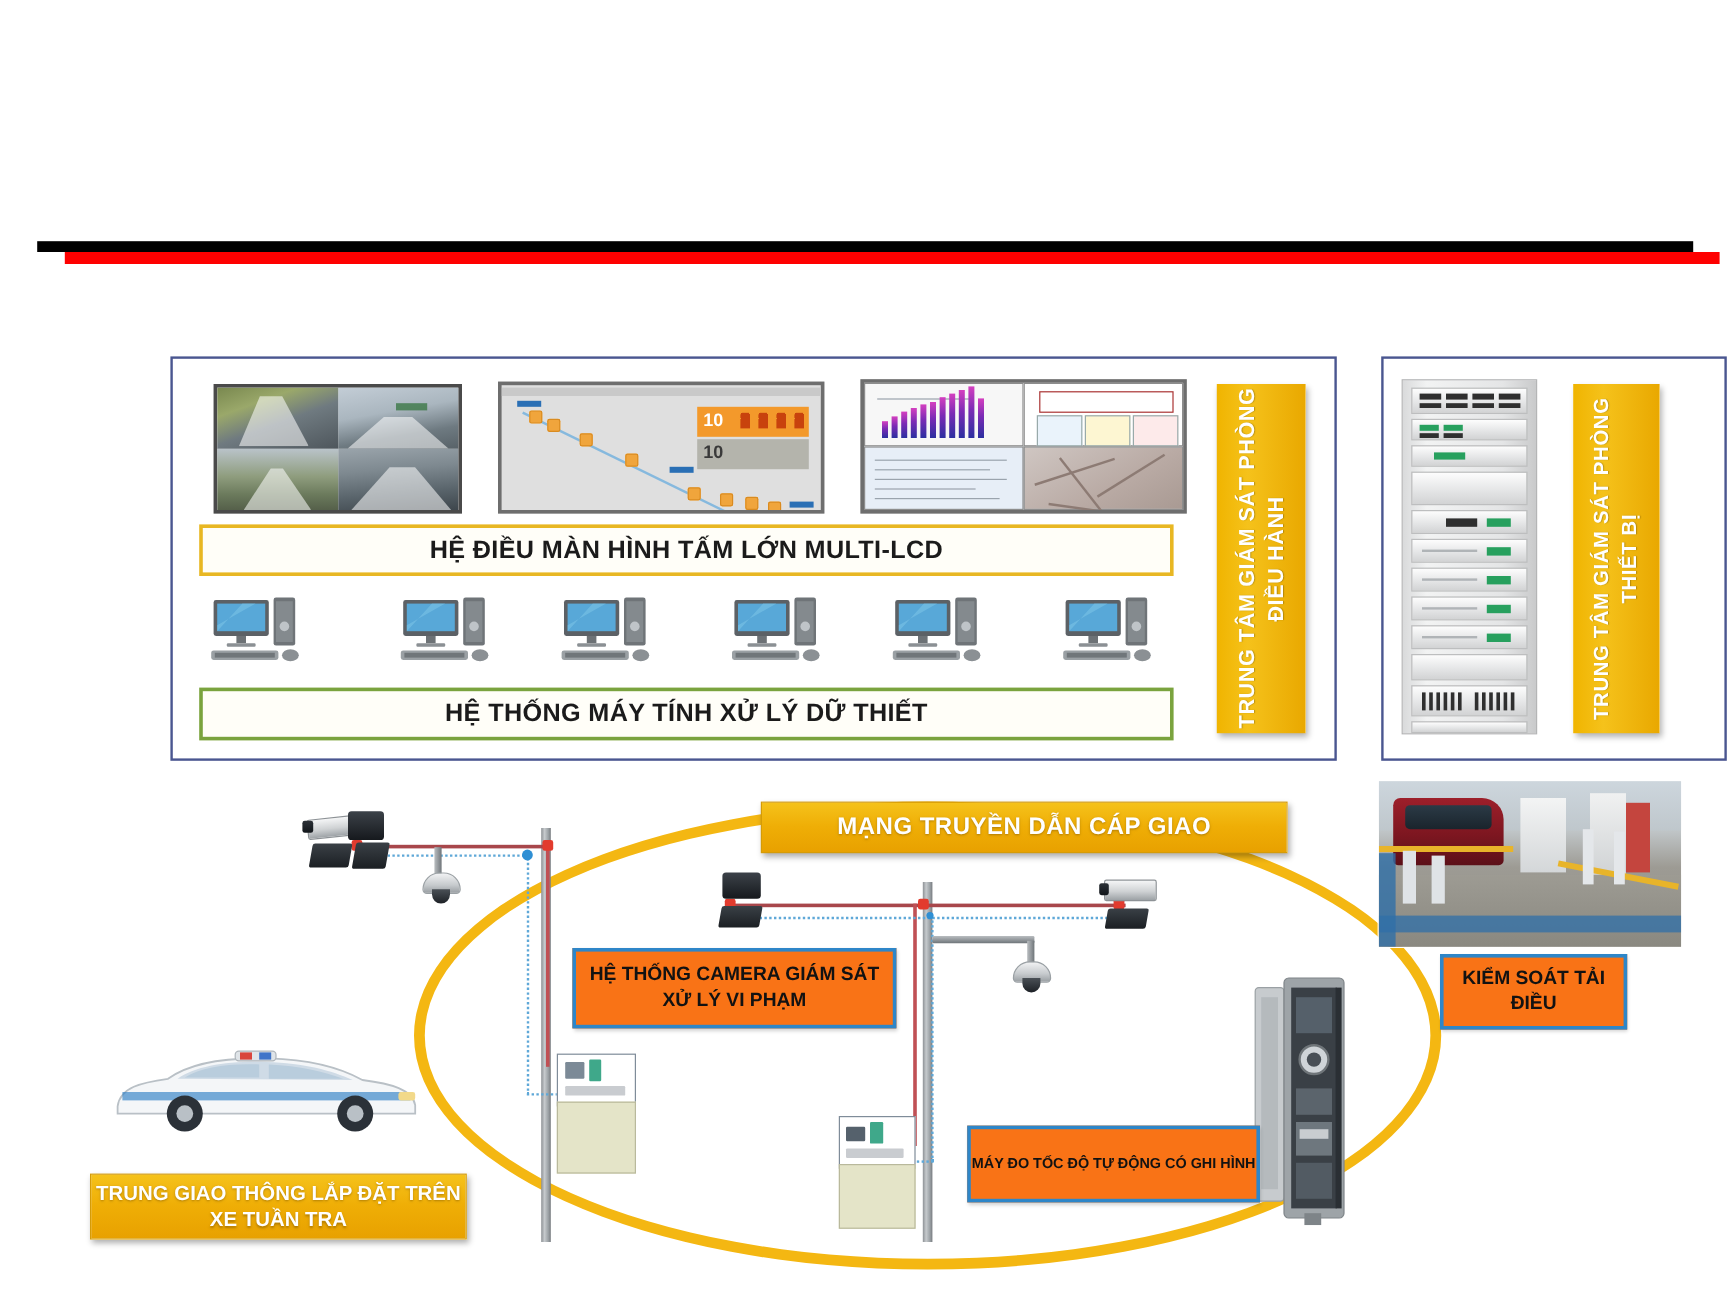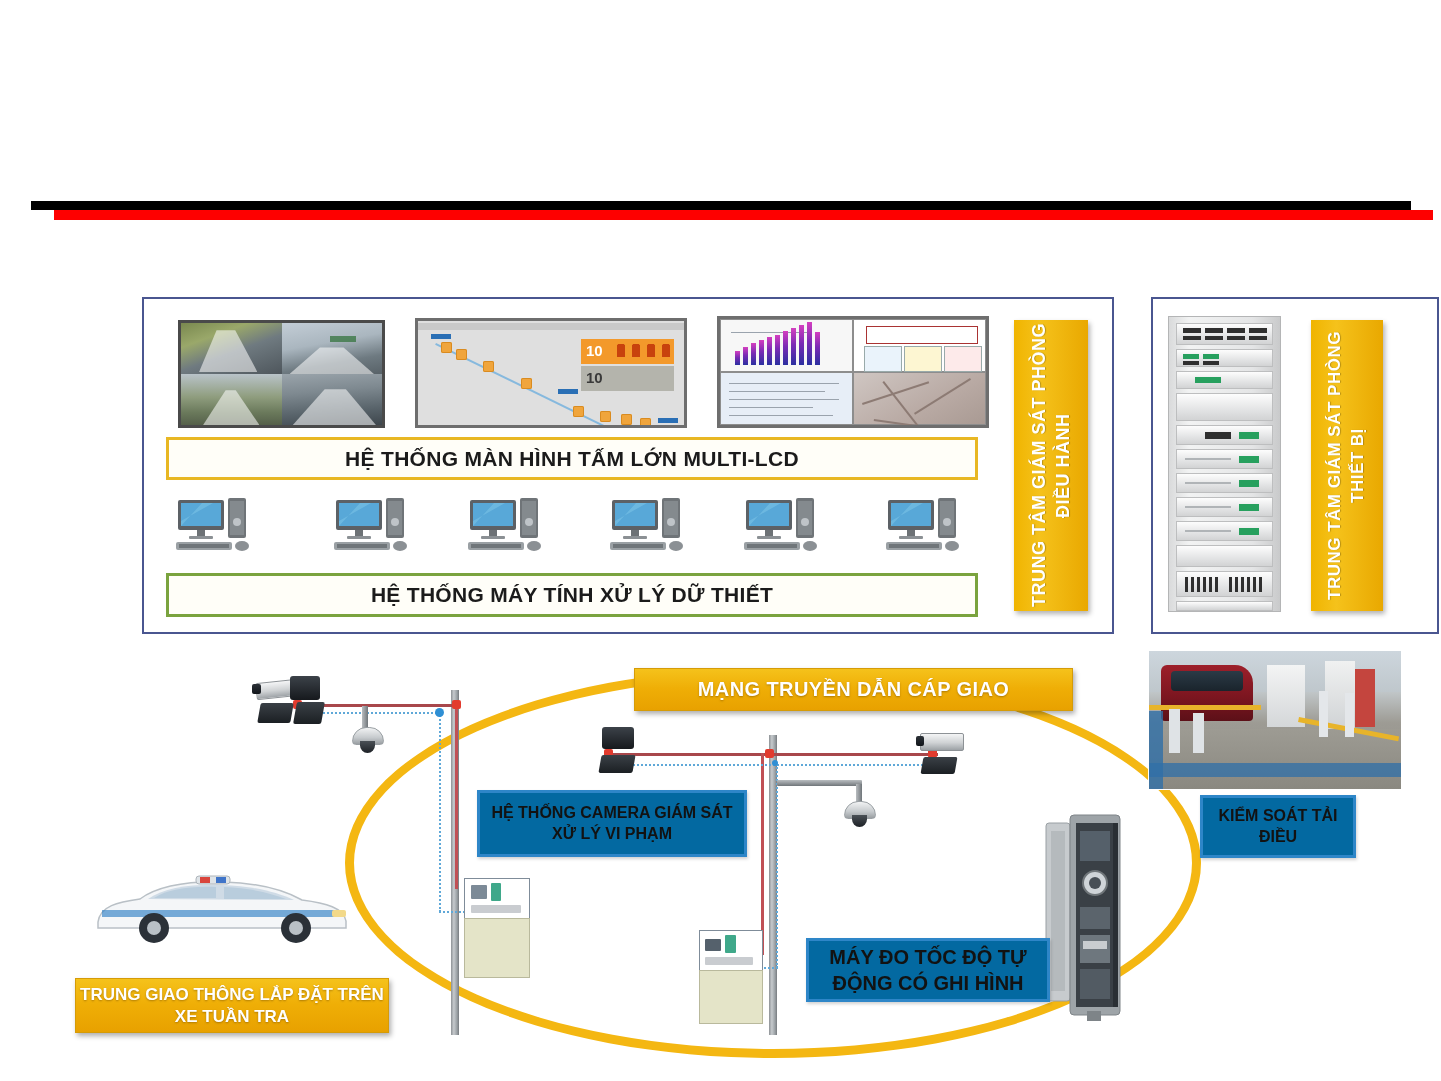--- a/index.html
+++ b/index.html
@@ -93,28 +93,28 @@
   .gold-box{position:absolute;background:linear-gradient(180deg,#f5c21b 0%,#efae06 48%,#e8a100 100%);
             border:1px solid #d59b07;box-shadow:2px 3px 5px rgba(0,0,0,.32);
             display:flex;align-items:center;justify-content:center;text-align:center;}
   .gold-box span{color:#ffffff;font-weight:bold;line-height:1.25;
                  text-shadow:0 1px 2px rgba(120,80,0,.55);}
   #fiber-label{left:634px;top:668px;width:437px;height:41px;}
   #fiber-label span{font-size:20px;letter-spacing:.4px;}
   #patrol-label{left:75px;top:978px;width:312px;height:53px;}
   #patrol-label span{font-size:17px;}
 
-  .blue-box{position:absolute;background:#0369a1;border:3px solid #2e86c8;
+  .blue-box{position:absolute;background:#f97316;border:3px solid #2e86c8;
             display:flex;align-items:center;justify-content:center;text-align:center;
             box-shadow:1px 2px 3px rgba(0,0,0,.18);}
   .blue-box span{color:#121212;font-weight:bold;line-height:1.3;}
   #cam-sys-label{left:477px;top:790px;width:264px;height:61px;}
   #cam-sys-label span{font-size:16px;}
   #speed-label{left:806px;top:938px;width:238px;height:58px;}
-  #speed-label span{font-size:20px;}
+  #speed-label span{font-size:12px;}
   #weight-label{left:1200px;top:795px;width:150px;height:57px;}
   #weight-label span{font-size:16px;}
 
   
   .pole{position:absolute;width:8px;
         background:linear-gradient(90deg,#8d9195 0%,#c6cacd 35%,#9aa0a4 75%,#777b7f 100%);}
   .gantry-red{position:absolute;height:3px;background:#a8474b;}
   .gantry-v{position:absolute;width:3px;background:#c05055;}
   .gantry-blue{position:absolute;border-top:2px dotted #5fa8d8;}
   .gantry-bluev{position:absolute;border-left:2px dotted #5fa8d8;}
@@ -247,21 +247,21 @@
   </div>
   <div class="dq dq4">
     <div class="map-road" style="left:8px;top:30px;width:70px;transform:rotate(-18deg);"></div>
     <div class="map-road" style="left:30px;top:8px;width:60px;transform:rotate(52deg);"></div>
     <div class="map-road" style="left:60px;top:40px;width:66px;transform:rotate(-32deg);"></div>
     <div class="map-road" style="left:20px;top:46px;width:90px;transform:rotate(8deg);"></div>
   </div>
 </div>
 
 <div class="hstrip" id="lcd-strip">
-  <span>HỆ THỐNG MÀN HÌNH TẤM LỚN MULTI-LCD</span>
+  <span>HỆ ĐIỀU MÀN HÌNH TẤM LỚN MULTI-LCD</span>
 </div>
 
 <div class="pc" style="left:172px;top:496px;">
   <svg viewBox="0 0 96 62" width="96" height="62">
     <rect x="6" y="4" width="46" height="30" rx="2" fill="#5c6166"></rect>
     <rect x="9" y="7" width="40" height="23" fill="#58a8d8"></rect>
     <polygon points="9,30 30,7 41,7 9,25" fill="#7dc4e8" opacity=".55"></polygon>
     <rect x="25" y="34" width="8" height="6" fill="#6d7276"></rect>
     <rect x="17" y="40" width="24" height="3" rx="1" fill="#8b9094"></rect>
     <rect x="56" y="2" width="18" height="40" rx="2" fill="#6f7478"></rect>

